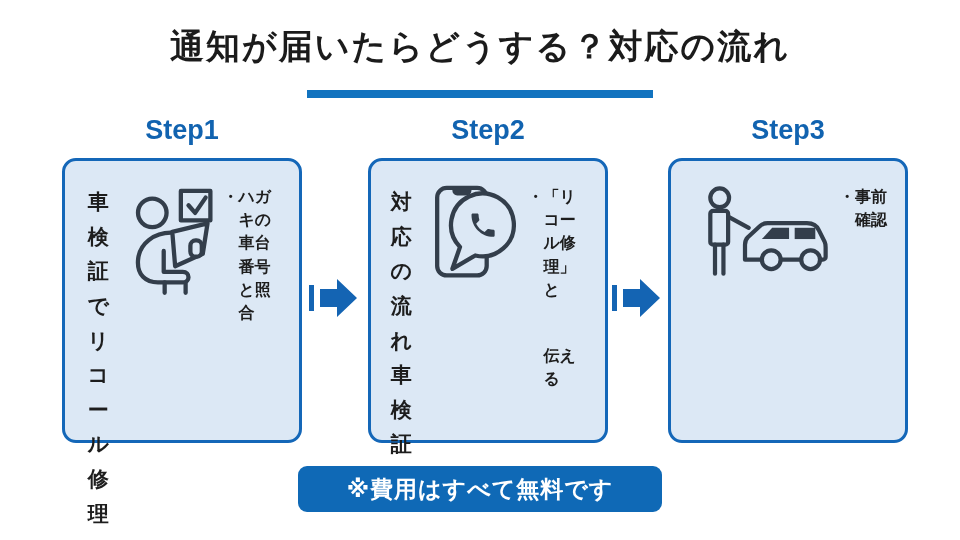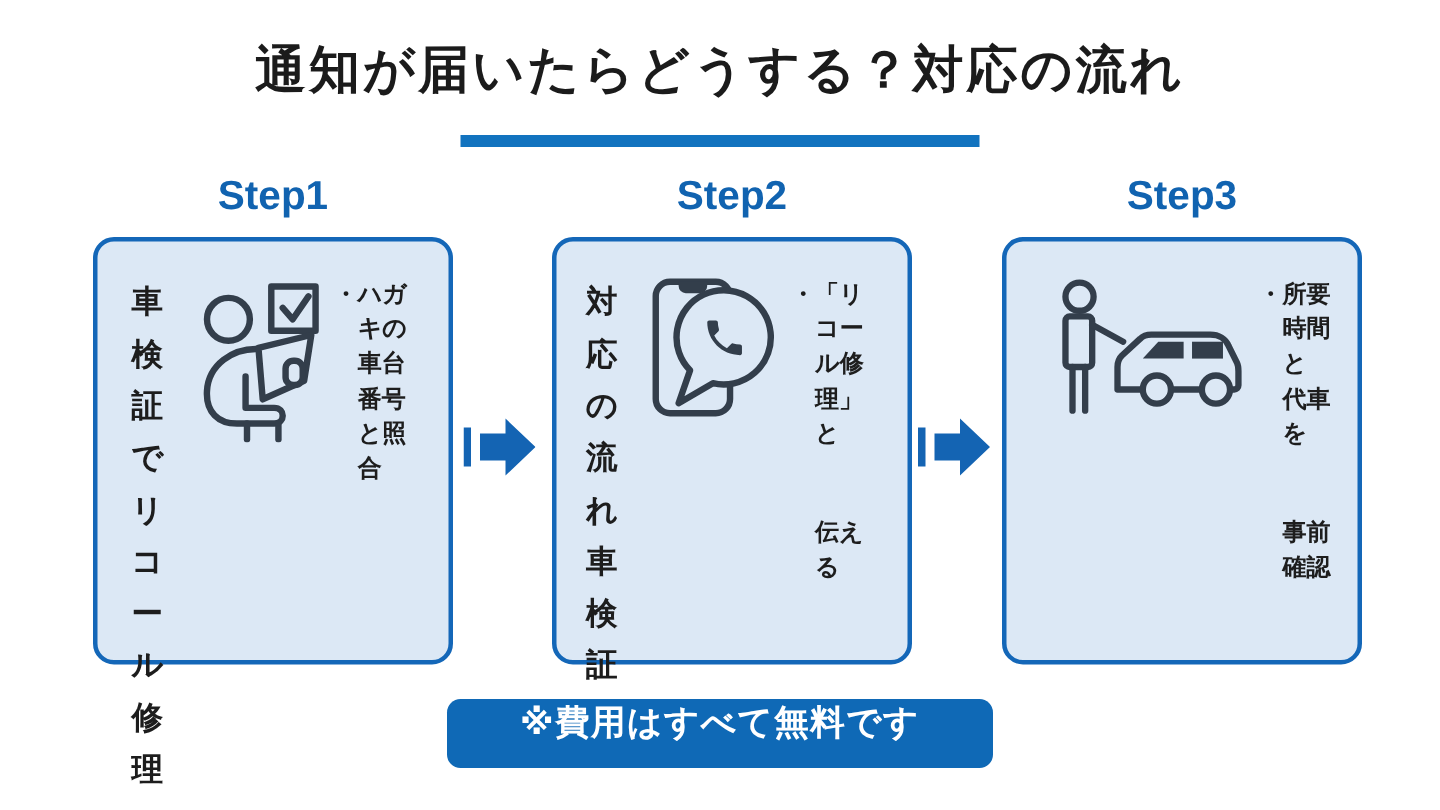--- a/index.html
+++ b/index.html
@@ -43,21 +43,21 @@
     padding:0 4px;box-sizing:border-box;
   }
   .bullet .marker{flex:none;}
   .bullet .lines{display:flex;flex-direction:column;gap:43px;}
   .arrow{position:absolute;top:272px;width:48px;height:52px;}
   .arrow1{left:309px}.arrow2{left:612px}
   .arrow-fill{fill:var(--arrow-blue,#1464b3);}
   .banner{
     position:absolute;left:298px;top:466px;width:364px;height:46px;
     background:var(--banner-blue,#0f69b6);border-radius:9px;
-    display:flex;align-items:flex-start;justify-content:center;
+    display:flex;align-items:center;justify-content:center;
     color:#ffffff;font-size:23px;font-weight:bold;letter-spacing:1px;white-space:nowrap;
   }
 </style>
 </head>
 <body>
 
 <div class="stage">
 
   <div class="title">通知が届いたらどうする？対応の流れ</div>
   <div class="title-bar"></div>
@@ -138,21 +138,20 @@
           <path class="stroke" d="M64,79 L64,63 C64,60 65,57 67,55 L80,43 C82,41 85,40 88,40 L130,40 C136,40 141,43 143,48 L149,60 C150,62 150,64 150,66 L150,76 A3,3 0 0 1 147,79 Z"></path>
           <polygon class="fill-dark" points="93,45 111,45 111,57 82,57"></polygon>
           <rect class="fill-dark" x="117" y="45" width="22" height="12"></rect>
           <circle class="stroke fill-bg" cx="92" cy="79" r="10"></circle>
           <circle class="stroke fill-bg" cx="134" cy="79" r="10"></circle>
         </svg>
       </div>
       <div class="bullet">
         <span class="marker">・</span>
         <span class="lines">
-          <span>所要時間と代車を</span>
           <span>事前確認</span>
         </span>
       </div>
     </div>
   </div>
 
   <div class="banner">
     <span>※費用はすべて無料です</span>
   </div>
 

